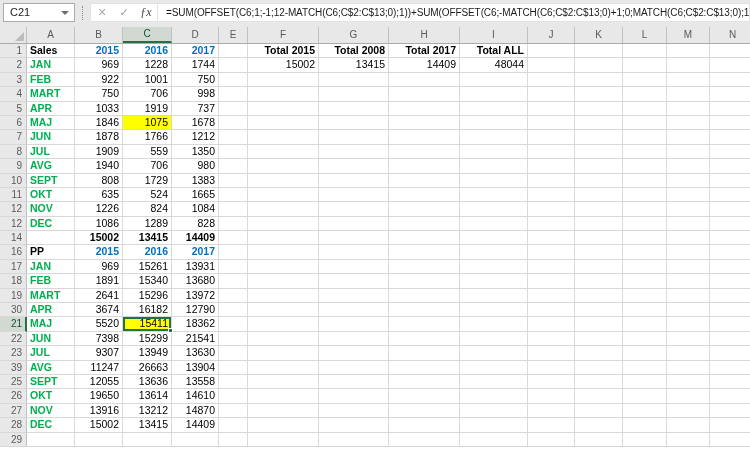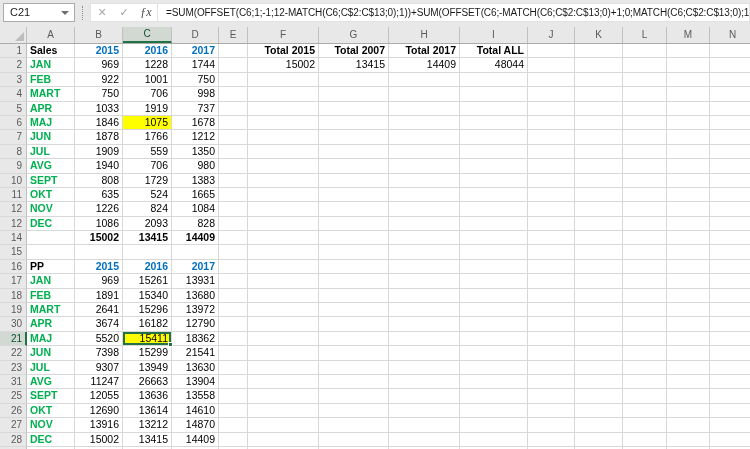--- a/index.html
+++ b/index.html
@@ -103,21 +103,21 @@
 
 <div>
     <div class="row">
       <div class="row-h">1</div>
       <div class="cell title" style="width: 48px;">Sales</div>
       <div class="cell year" style="width: 48px;">2015</div>
       <div class="cell year" style="width: 49px;">2016</div>
       <div class="cell year" style="width: 47px;">2017</div>
       <div class="cell" style="width: 29px;"></div>
       <div class="cell thead" style="width: 71px;">Total 2015</div>
-      <div class="cell thead" style="width: 70px;">Total 2007</div>
+      <div class="cell thead" style="width: 70px;">Total 2008</div>
       <div class="cell thead" style="width: 71px;">Total 2017</div>
       <div class="cell thead" style="width: 68px;">Total ALL</div>
       <div class="cell" style="width: 47px;"></div>
       <div class="cell" style="width: 48px;"></div>
       <div class="cell" style="width: 44px;"></div>
       <div class="cell" style="width: 43px;"></div>
       <div class="cell" style="width: 46px;"></div>
     </div>
     <div class="row">
       <div class="row-h">2</div>
@@ -303,56 +303,39 @@
       <div class="cell" style="width: 47px;"></div>
       <div class="cell" style="width: 48px;"></div>
       <div class="cell" style="width: 44px;"></div>
       <div class="cell" style="width: 43px;"></div>
       <div class="cell" style="width: 46px;"></div>
     </div>
     <div class="row">
       <div class="row-h">12</div>
       <div class="cell month" style="width: 48px;">DEC</div>
       <div class="cell num" style="width: 48px;">1086</div>
-      <div class="cell num" style="width: 49px;">2093</div>
+      <div class="cell num" style="width: 49px;">1289</div>
       <div class="cell num" style="width: 47px;">828</div>
       <div class="cell" style="width: 29px;"></div>
       <div class="cell" style="width: 71px;"></div>
       <div class="cell" style="width: 70px;"></div>
       <div class="cell" style="width: 71px;"></div>
       <div class="cell" style="width: 68px;"></div>
       <div class="cell" style="width: 47px;"></div>
       <div class="cell" style="width: 48px;"></div>
       <div class="cell" style="width: 44px;"></div>
       <div class="cell" style="width: 43px;"></div>
       <div class="cell" style="width: 46px;"></div>
     </div>
     <div class="row">
       <div class="row-h">14</div>
       <div class="cell" style="width: 48px;"></div>
       <div class="cell numb" style="width: 48px;">15002</div>
       <div class="cell numb" style="width: 49px;">13415</div>
       <div class="cell numb" style="width: 47px;">14409</div>
-      <div class="cell" style="width: 29px;"></div>
-      <div class="cell" style="width: 71px;"></div>
-      <div class="cell" style="width: 70px;"></div>
-      <div class="cell" style="width: 71px;"></div>
-      <div class="cell" style="width: 68px;"></div>
-      <div class="cell" style="width: 47px;"></div>
-      <div class="cell" style="width: 48px;"></div>
-      <div class="cell" style="width: 44px;"></div>
-      <div class="cell" style="width: 43px;"></div>
-      <div class="cell" style="width: 46px;"></div>
-    </div>
-    <div class="row">
-      <div class="row-h">15</div>
-      <div class="cell" style="width: 48px;"></div>
-      <div class="cell" style="width: 48px;"></div>
-      <div class="cell" style="width: 49px;"></div>
-      <div class="cell" style="width: 47px;"></div>
       <div class="cell" style="width: 29px;"></div>
       <div class="cell" style="width: 71px;"></div>
       <div class="cell" style="width: 70px;"></div>
       <div class="cell" style="width: 71px;"></div>
       <div class="cell" style="width: 68px;"></div>
       <div class="cell" style="width: 47px;"></div>
       <div class="cell" style="width: 48px;"></div>
       <div class="cell" style="width: 44px;"></div>
       <div class="cell" style="width: 43px;"></div>
       <div class="cell" style="width: 46px;"></div>
@@ -487,21 +470,21 @@
       <div class="cell" style="width: 70px;"></div>
       <div class="cell" style="width: 71px;"></div>
       <div class="cell" style="width: 68px;"></div>
       <div class="cell" style="width: 47px;"></div>
       <div class="cell" style="width: 48px;"></div>
       <div class="cell" style="width: 44px;"></div>
       <div class="cell" style="width: 43px;"></div>
       <div class="cell" style="width: 46px;"></div>
     </div>
     <div class="row">
-      <div class="row-h">31</div>
+      <div class="row-h">39</div>
       <div class="cell month" style="width: 48px;">AVG</div>
       <div class="cell num" style="width: 48px; text-align: right;">11247</div>
       <div class="cell num" style="width: 49px;">26663</div>
       <div class="cell num" style="width: 47px;">13904</div>
       <div class="cell" style="width: 29px;"></div>
       <div class="cell" style="width: 71px;"></div>
       <div class="cell" style="width: 70px;"></div>
       <div class="cell" style="width: 71px;"></div>
       <div class="cell" style="width: 68px;"></div>
       <div class="cell" style="width: 47px;"></div>
@@ -523,21 +506,21 @@
       <div class="cell" style="width: 68px;"></div>
       <div class="cell" style="width: 47px;"></div>
       <div class="cell" style="width: 48px;"></div>
       <div class="cell" style="width: 44px;"></div>
       <div class="cell" style="width: 43px;"></div>
       <div class="cell" style="width: 46px;"></div>
     </div>
     <div class="row">
       <div class="row-h">26</div>
       <div class="cell month" style="width: 48px;">OKT</div>
-      <div class="cell num" style="width: 48px;">12690</div>
+      <div class="cell num" style="width: 48px;">19650</div>
       <div class="cell num" style="width: 49px;">13614</div>
       <div class="cell num" style="width: 47px;">14610</div>
       <div class="cell" style="width: 29px;"></div>
       <div class="cell" style="width: 71px;"></div>
       <div class="cell" style="width: 70px;"></div>
       <div class="cell" style="width: 71px;"></div>
       <div class="cell" style="width: 68px;"></div>
       <div class="cell" style="width: 47px;"></div>
       <div class="cell" style="width: 48px;"></div>
       <div class="cell" style="width: 44px;"></div>

